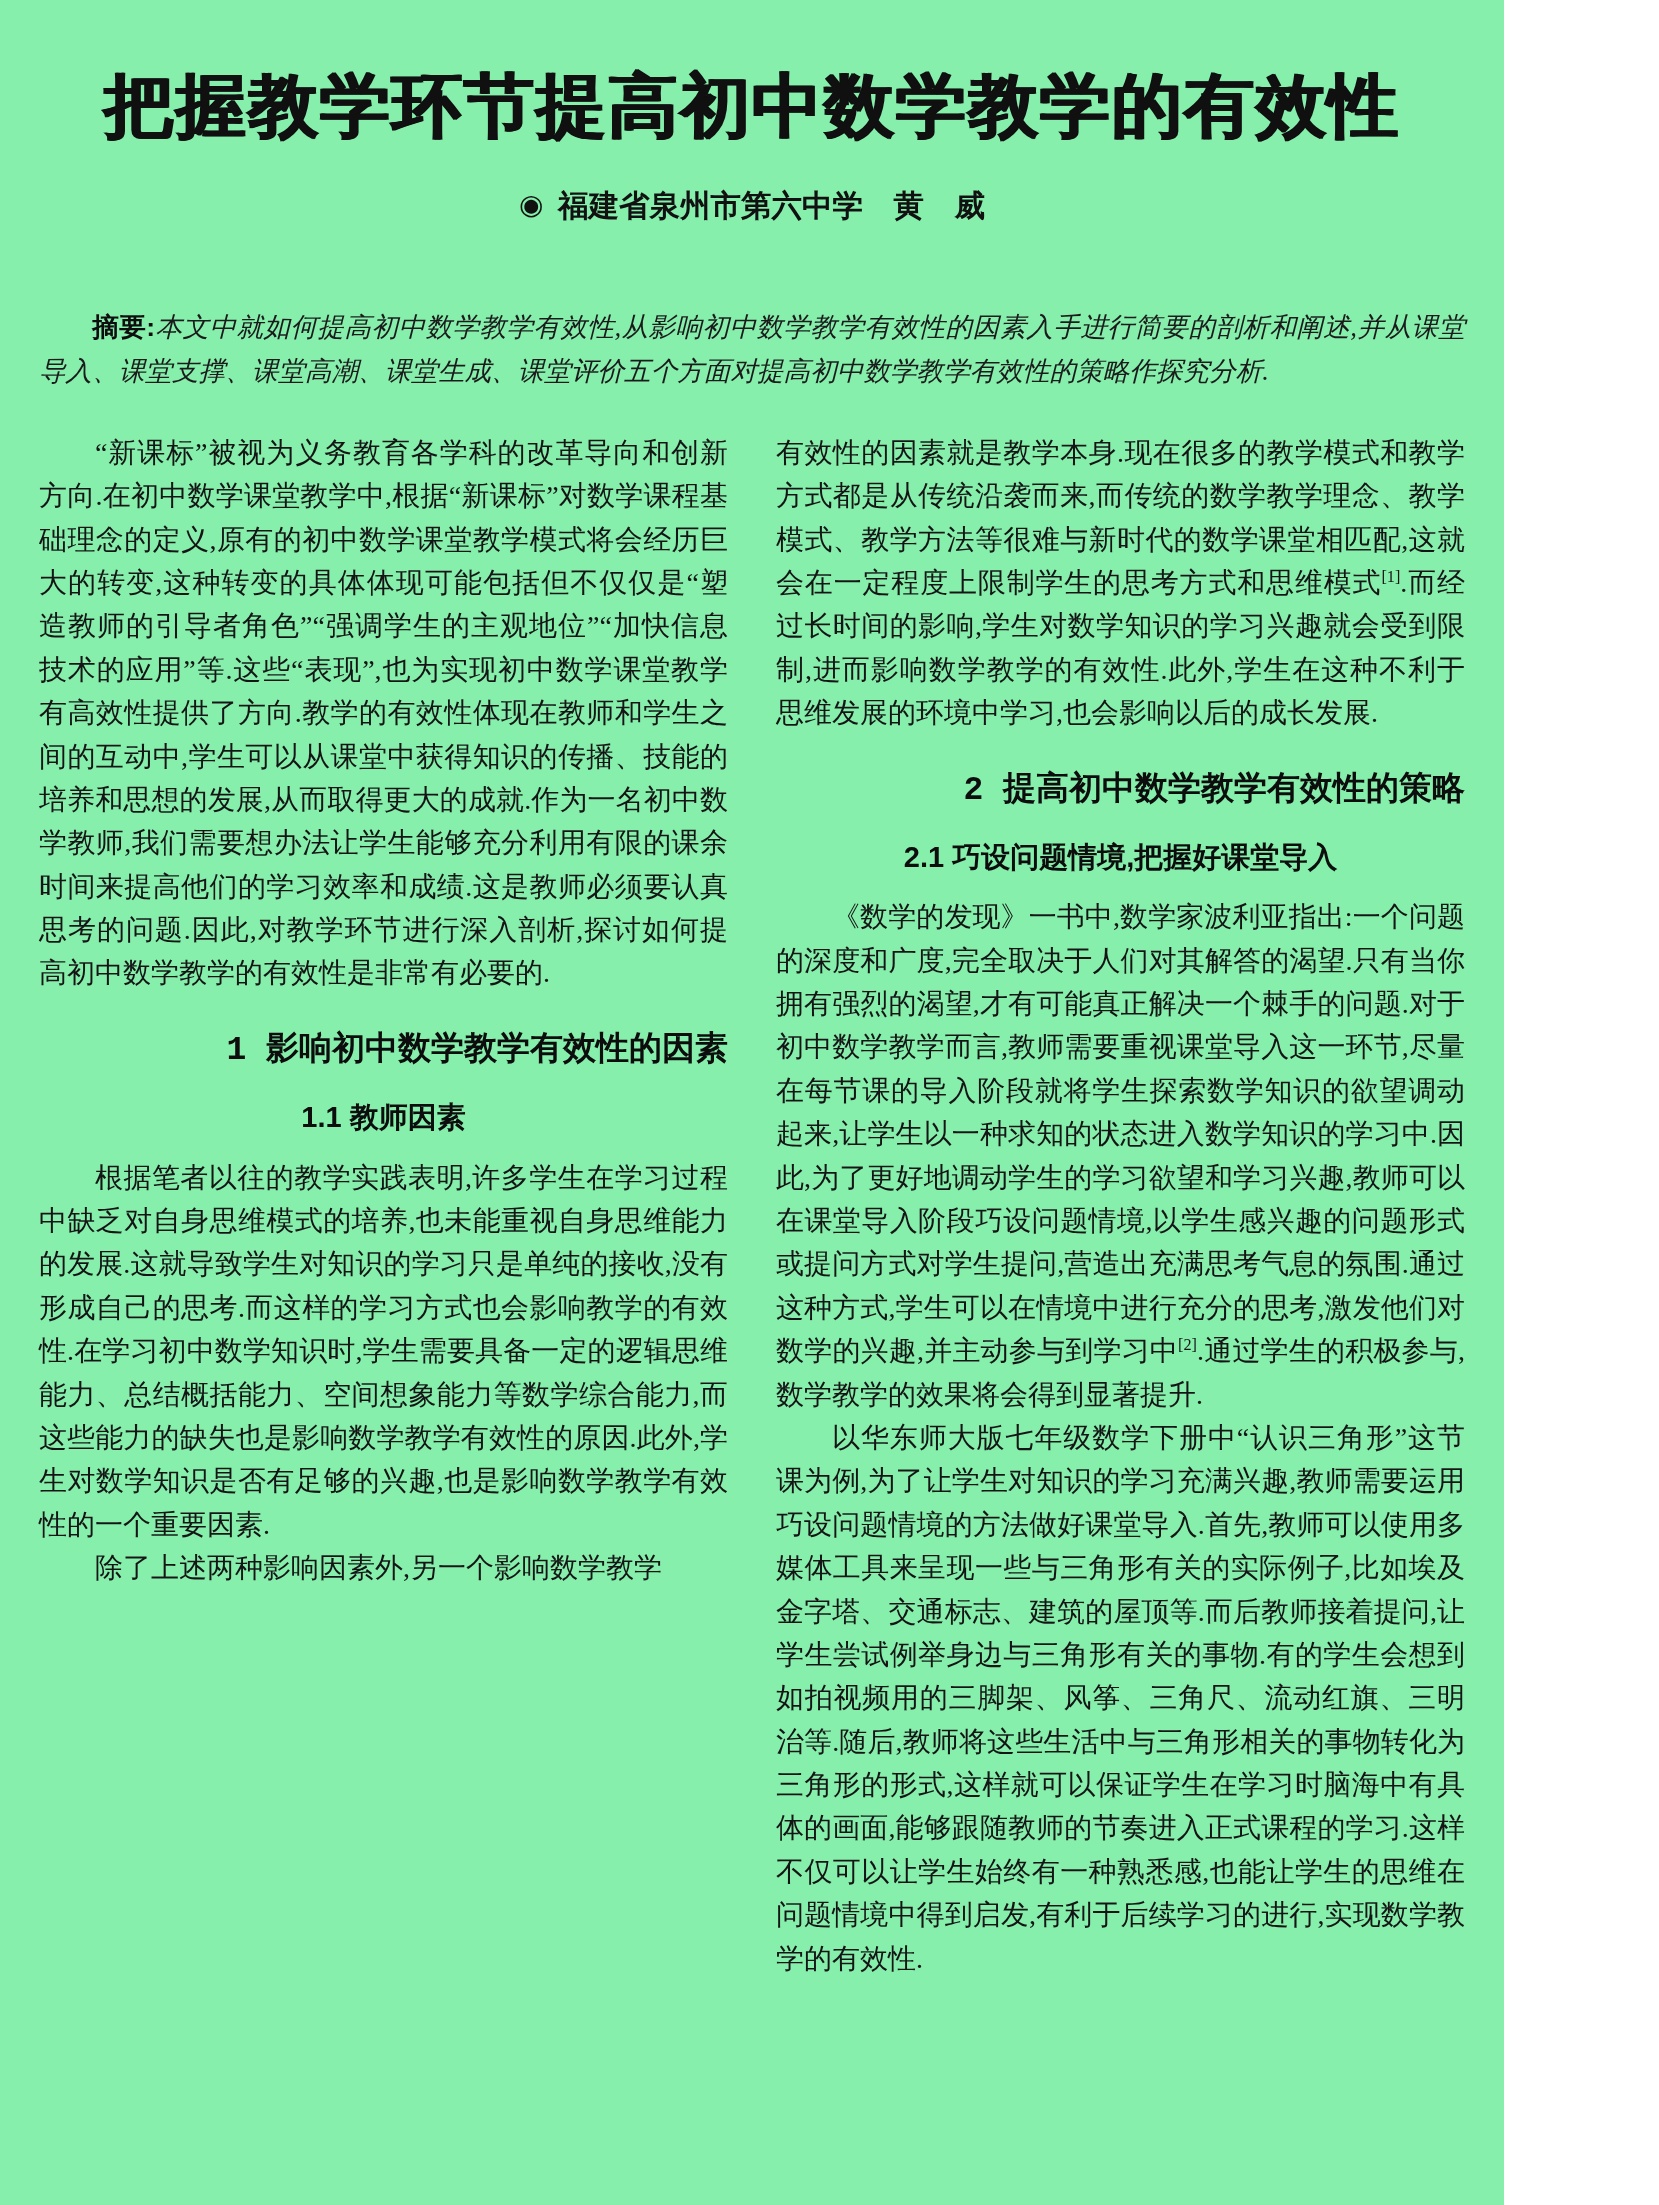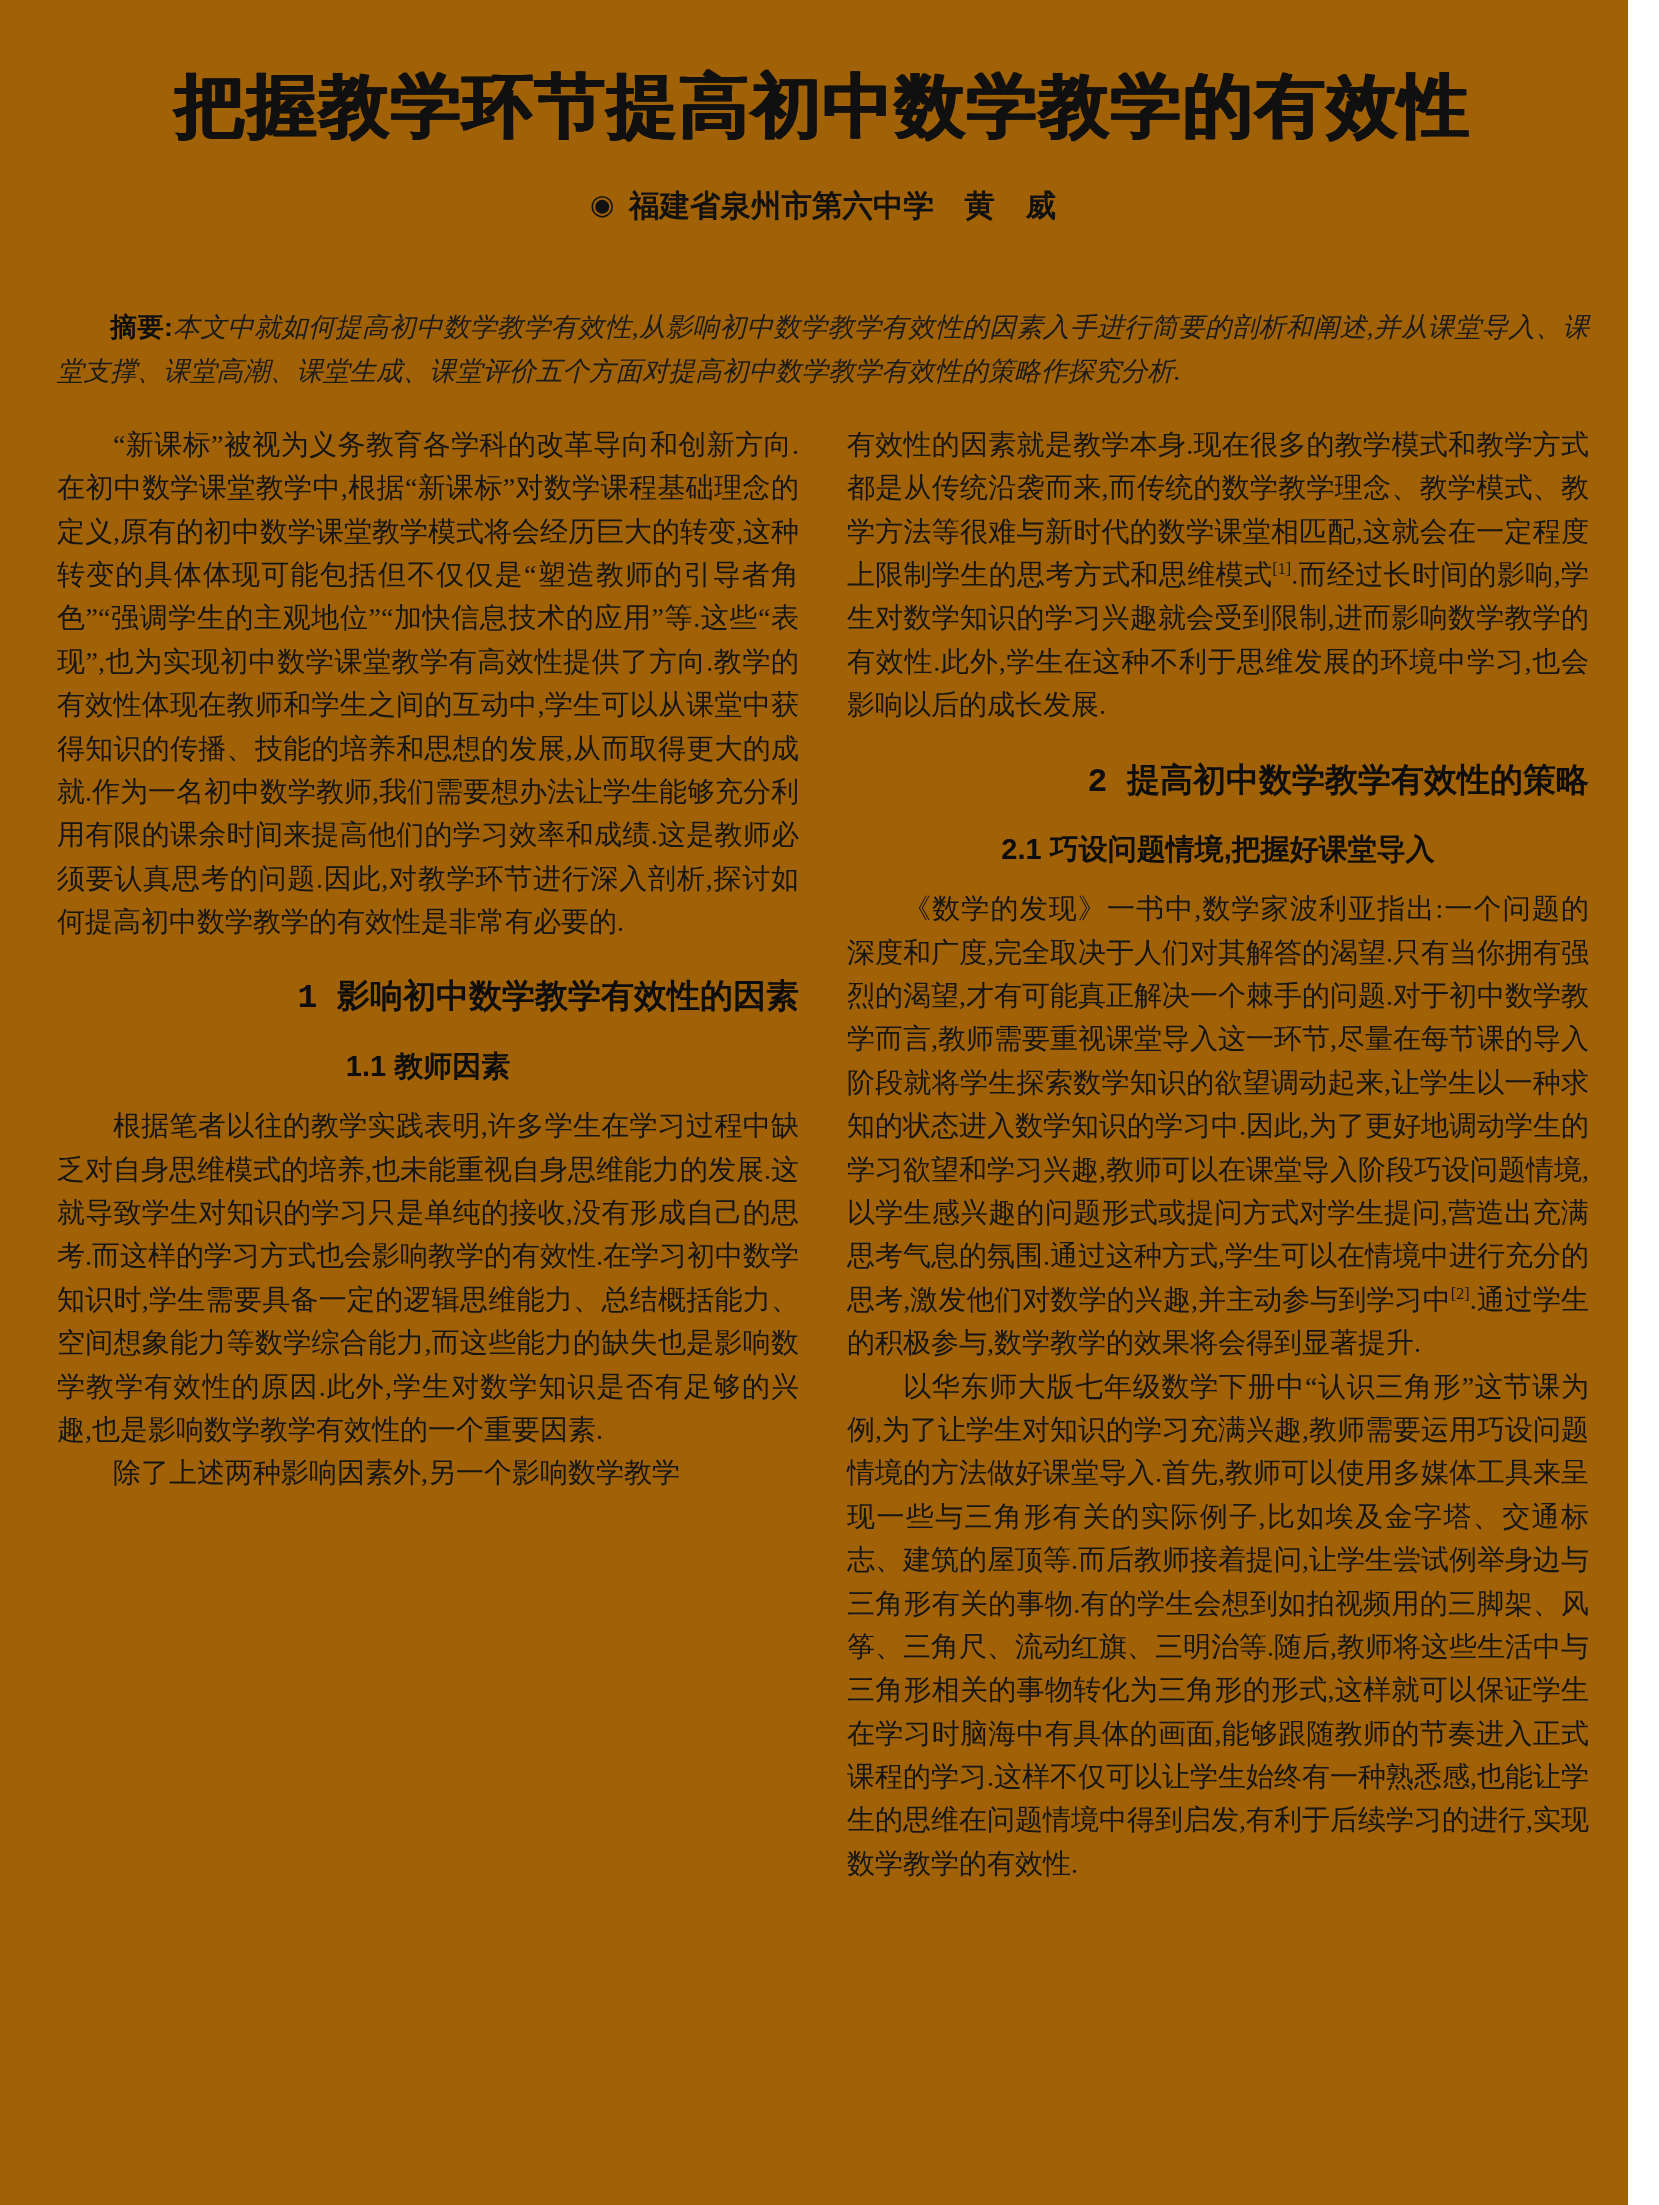--- a/index.html
+++ b/index.html
@@ -1,25 +1,25 @@
 <!DOCTYPE html>
 <html lang="zh" style="font-size:10.6px"><head>
 <meta charset="utf-8">
 <style>
   html, body {
     margin: 0;
     padding: 0;
     background: #ffffff;
   }
   .page {
-    width: 1628px;
+    width: 1504px;
     min-height: 2205px;
     box-sizing: border-box;
-    padding: 24px 39px 40px 57px;
-    background: #a16207;
+    padding: 24px 39px 40px 39px;
+    background: #86efac;
     color: #161616;
     font-family: "Liberation Serif", "DejaVu Serif", serif;
     overflow: hidden;
   }
   
   .title {
     margin: 39px 0 0 0;
     text-align: center;
     font-family: "Liberation Sans", "DejaVu Sans", sans-serif;
     font-weight: 900;
@@ -63,21 +63,21 @@
     color: #0e0e0e;
   }
   .abstract-block .kai {
     font-style: italic; 
   }
 
   
   .columns {
     display: flex;
     gap: 48px;
-    margin-top: 30px;
+    margin-top: 38px;
   }
   .col {
     flex: 1 1 0;
     min-width: 0;
     font-size: 28px;
     line-height: 1.55;
     text-align: justify;
     color: #151515;
   }
   .col p { margin: 0; }

